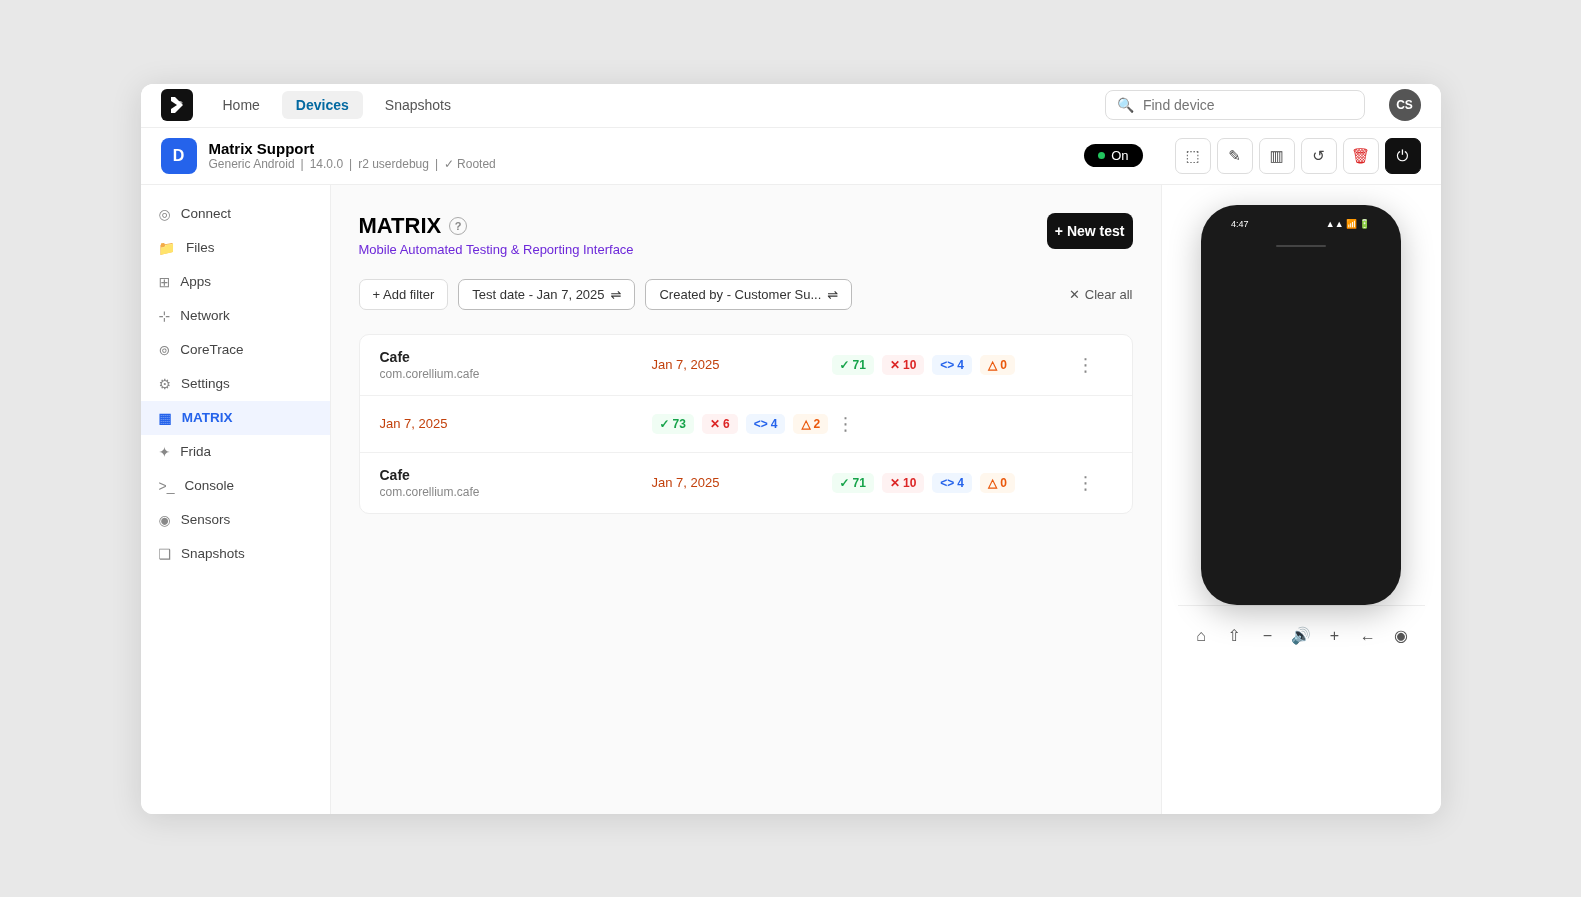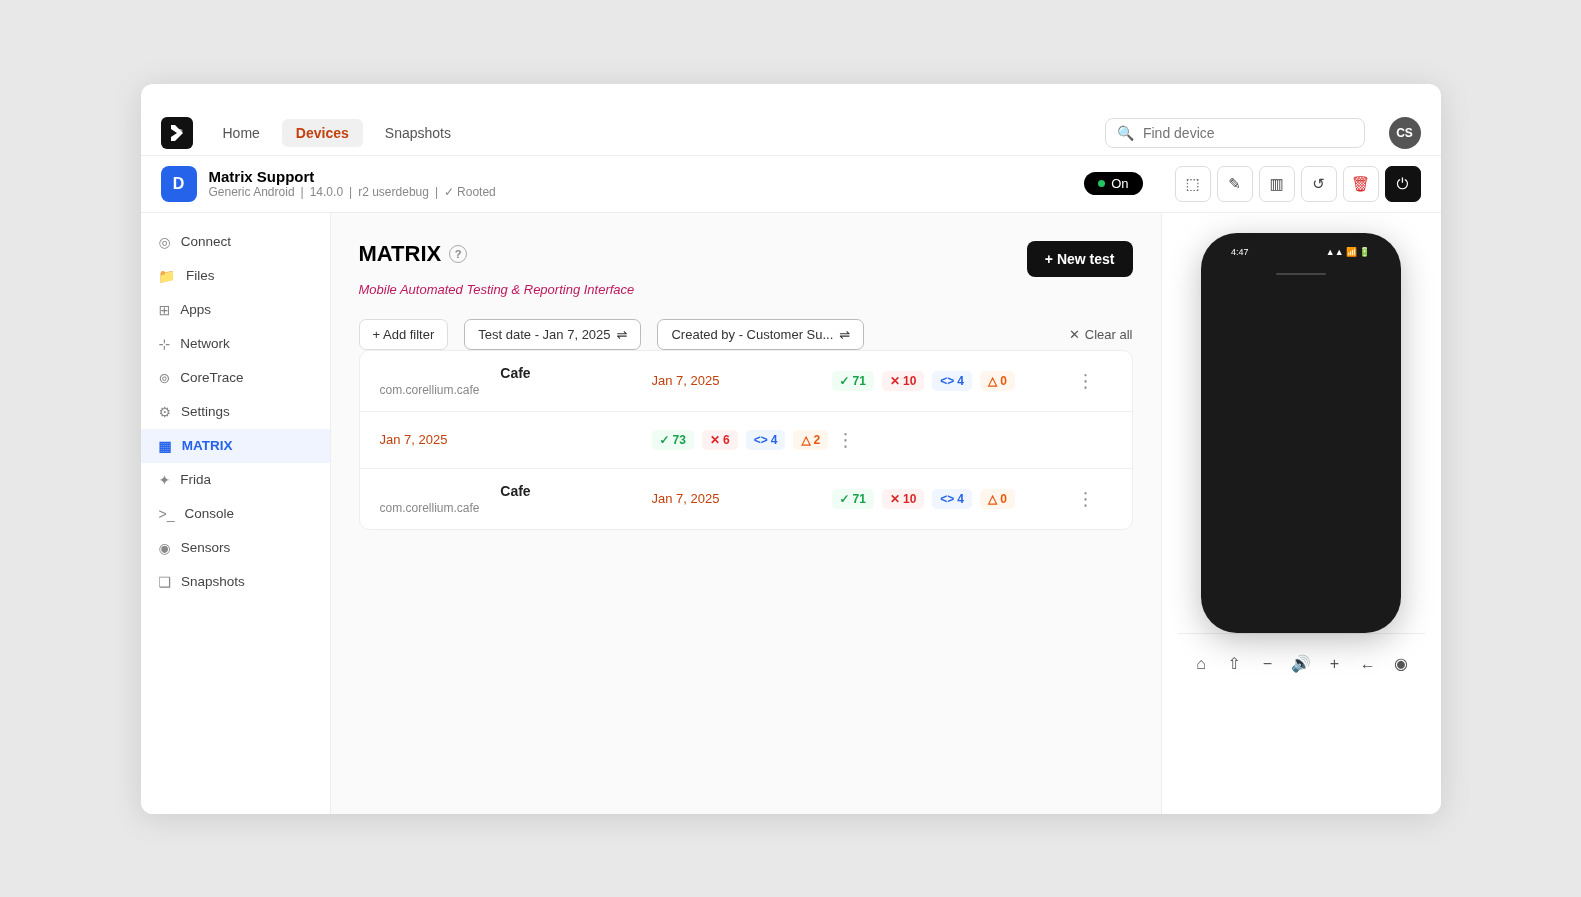--- a/index.html
+++ b/index.html
@@ -24,38 +24,37 @@
     }
     
     .top-nav {
       display: flex;
       align-items: center;
       padding: 10px 20px;
       height: 44px;
       border-bottom: 1px solid #eee;
       gap: 8px;
       background: #fff;
-      margin-top: 28px;
     }
     .logo {
       width: 32px;
       height: 32px;
       margin-right: 8px;
     }
     .nav-item {
       padding: 6px 14px;
       border-radius: 6px;
       font-size: 14px;
       cursor: pointer;
       color: #555;
     }
     .nav-item.active {
       background: #f0f0f0;
       font-weight: 600;
-      color: #c2410c;
+      color: #0369a1;
     }
     .search-bar {
       margin-left: auto;
       display: flex;
       align-items: center;
       border: 1px solid #ddd;
       border-radius: 8px;
       padding: 6px 12px;
       width: 260px;
       gap: 8px;
@@ -205,43 +204,42 @@
     }
     .content-title {
       font-size: 22px;
       font-weight: 700;
       display: flex;
       align-items: center;
       gap: 8px;
     }
     .content-subtitle {
       font-size: 13px;
-      color: #be185d;
-      margin-top: 15px;
-      font-style: italic;
+      color: #6d28d9;
+      margin-top: 3px;
     }
     .new-test-btn {
       background: #111;
       color: #fff;
       border: none;
       border-radius: 8px;
-      padding: 10px 18px;
+      padding: 10px 8px;
       font-size: 14px;
       font-weight: 600;
       cursor: pointer;
       display: flex;
       align-items: center;
       gap: 7px;
     }
     
     .filter-bar {
       display: flex;
       align-items: center;
-      gap: 16px;
-      margin-bottom: 0;
+      gap: 10px;
+      margin-bottom: 24px;
       flex-wrap: wrap;
     }
     .filter-btn {
       display: flex;
       align-items: center;
       gap: 6px;
       border: 1px solid #ddd;
       border-radius: 7px;
       padding: 7px 13px;
       font-size: 13px;
@@ -282,21 +280,21 @@
       text-transform: none;
     }
     .table-row {
       display: grid;
       grid-template-columns: 1fr 180px 240px 40px;
       padding: 14px 20px;
       border-bottom: 1px solid #f0f0f0;
       align-items: center;
     }
     .table-row:last-child { border-bottom: none; }
-    .app-name { font-size: 14px; font-weight: 600; color: #222; text-align: center; }
+    .app-name { font-size: 14px; font-weight: 600; color: #222; }
     .app-id { font-size: 12px; color: #888; margin-top: 2px; }
     .test-date { font-size: 13px; color: #c2410c; }
     .results { display: flex; align-items: center; gap: 8px; }
     .result-badge {
       display: flex;
       align-items: center;
       gap: 3px;
       font-size: 12px;
       font-weight: 600;
       padding: 3px 8px;

